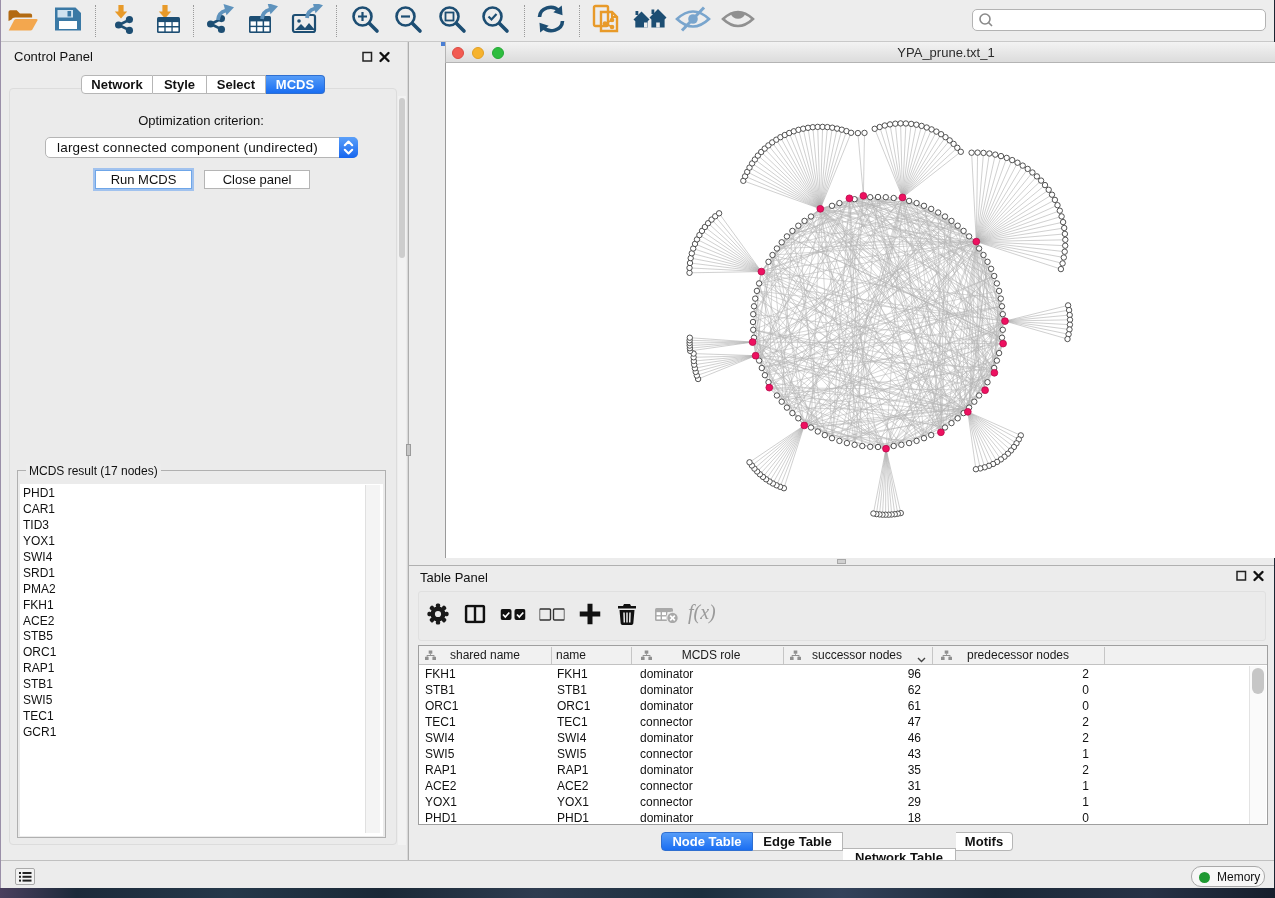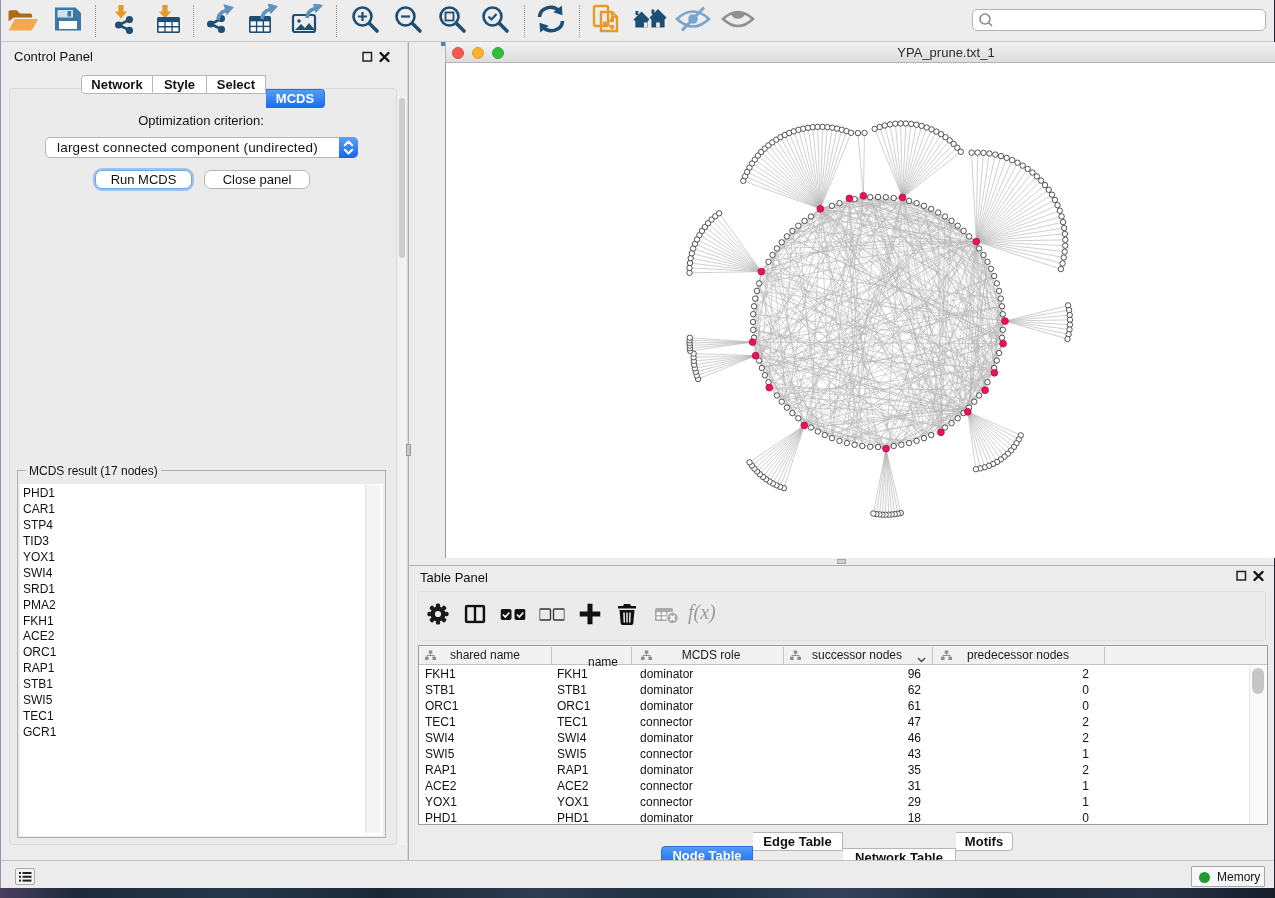--- a/index.html
+++ b/index.html
@@ -18,25 +18,25 @@
 
 
 #cp { position:absolute; left:0; top:42px; width:406px; height:818px; background:#ececec; }
 #cp-split { position:absolute; left:406px; top:42px; width:2px; height:818px; background:#d8d8d8; border-right:1px solid #aeaeae; }
 .ptitle { font-size:13px; color:#111; }
 #cp-inner { position:absolute; left:8px; top:46px; width:388px; height:757px; border:1px solid #dcdcdc; border-radius:4px; background:#ebebeb; }
 .tabrow { position:absolute; display:flex; height:19px;font-weight:bold; }
 .tab { height:19px; line-height:18px; font-size:13px; color:#111; text-align:center; background:#fff; border:1px solid #b6b6b6; border-left:none; padding:0; }
 .tab.first { border-left:1px solid #b6b6b6; border-radius:4px 0 0 4px; }
 .tab.last { border-radius:0 4px 4px 0; }
-.tab.sel { background:linear-gradient(#559cf8,#1a6ef2); color:#fff; border-color:#2f6fd0;margin-top:14px; }
+.tab.sel { background:linear-gradient(#559cf8,#1a6ef2); color:#fff; border-color:#2f6fd0; }
 #optlabel { position:absolute; left:0; top:71px; width:400px; text-align:center; font-size:13px; color:#111; }
 #dropdown { position:absolute; left:44px; top:95px; width:313px; height:21px; background:#fff; border:1px solid #b5b5b5; border-radius:5px; font-size:13.5px; letter-spacing:0.2px; line-height:19px; padding-left:11px; color:#111; }
 #spinner { position:absolute; right:-1px; top:-1px; width:19px; height:21px; border-radius:0 5px 5px 0; background:linear-gradient(#5ba0f9,#1565ef); }
-.btn { position:absolute; height:19px; background:#fff; border:1px solid #b5b5b5; border-radius:7px; font-size:13px; text-align:center; line-height:17px; color:#111; }
+.btn { position:absolute; height:19px; background:#fff; border:1px solid #b5b5b5; border-radius:0; font-size:13px; text-align:center; line-height:17px; color:#111; }
 #runbtn { left:94px; top:128px; width:97px; border:1px solid #6fa6e8; box-shadow:0 0 0 2px rgba(100,160,240,.55); }
 #closebtn { left:203px; top:128px; width:106px; }
 #mcdsbox { position:absolute; left:16px; top:428px; width:369px; height:368px; border:1px solid #b0b0b0; }
 #mcdslabel { position:absolute; left:8px; top:-7px; background:#ececec; padding:0 3px; font-size:12px; color:#111; }
 #mcdslist { position:absolute; left:2px; top:13px; width:363px; height:352px; background:#fff; font-size:12px; color:#111; padding-top:2px; }
 #mcdslist .it { padding-left:3px; height:15.95px; line-height:15.5px; }
 #mcdsscroll { position:absolute; right:3px; top:1px; width:15px; height:348px; background:#f4f4f4; border-left:1px solid #e0e0e0; }
 #cp-scroll { position:absolute; left:397px; top:54px; width:8px; height:749px; background:#f2f2f2; }
 #cp-thumb { position:absolute; left:1px; top:2px; width:6px; height:160px; background:#cdcdcd; border-radius:3px; }
 #split-handle { position:absolute; left:405px; top:444px; width:5px; height:12px; background:#c6c6c6; border:1px solid #9b9b9b; }
@@ -60,21 +60,21 @@
 .hcell { position:absolute; top:2px; text-align:center; }
 .trow { position:absolute; left:0; width:848px; height:16px; font-size:12px; color:#111; }
 .c1 { position:absolute; left:6px; top:1px; }
 .c2 { position:absolute; left:138px; top:1px; }
 .c3 { position:absolute; left:221px; top:1px; }
 .c4 { position:absolute; left:330px; width:172px; top:1px; text-align:right; }
 .c5 { position:absolute; left:530px; width:140px; top:1px; text-align:right; }
 #tscroll { position:absolute; right:1px; top:20px; width:17px; height:158px; background:#fafafa; border-left:1px solid #e3e3e3; }
 #tthumb { position:absolute; left:2px; top:2px; width:12px; height:26px; background:#c6c6c6; border-radius:6px; }
 #tabs2 { position:absolute; left:252px; top:266px; }
-#memory { position:absolute; left:1190px; top:866px; width:74px; height:21px; background:#f7f7f7; border:1px solid #a9a9a9; border-radius:1px; }
+#memory { position:absolute; left:1190px; top:866px; width:74px; height:21px; background:#f7f7f7; border:1px solid #a9a9a9; border-radius:10px; }
 #memory span { position:absolute; left:25px; top:3px; font-size:12px; color:#111; }
 #memory i { position:absolute; left:7px; top:5px; width:11px; height:11px; border-radius:50%; background:#1f9932; }
 #statusbar { position:absolute; left:0; top:860px; width:1273px; height:28px; background:#ececec; border-top:1px solid #c0c0c0; }
 </style></head>
 <body>
 <div id="app">
   <div id="toolbar">
 <div class="tsep" style="left:94px;"></div>
       <div class="tsep" style="left:192px;"></div>
       <div class="tsep" style="left:335px;"></div>
@@ -219,28 +219,28 @@
             <path d="M5.8 8.2L9.5 4.5l3.7 3.7M5.8 12.8l3.7 3.7 3.7-3.7" stroke="#fff" stroke-width="2.1" fill="none" stroke-linejoin="round" stroke-linecap="round"></path>
           </svg></div>
     </div>
     <div class="btn" id="runbtn">Run MCDS</div>
     <div class="btn" id="closebtn">Close panel</div>
     <div id="mcdsbox">
       <div id="mcdslabel">MCDS result (17 nodes)</div>
       <div id="mcdslist">
         <div class="it">PHD1</div>
         <div class="it">CAR1</div>
-        <div class="it">STP4</div>
         <div class="it">TID3</div>
         <div class="it">YOX1</div>
         <div class="it">SWI4</div>
         <div class="it">SRD1</div>
         <div class="it">PMA2</div>
         <div class="it">FKH1</div>
         <div class="it">ACE2</div>
+        <div class="it">STB5</div>
         <div class="it">ORC1</div>
         <div class="it">RAP1</div>
         <div class="it">STB1</div>
         <div class="it">SWI5</div>
         <div class="it">TEC1</div>
         <div class="it">GCR1</div>
         <div id="mcdsscroll"></div>
       </div>
     </div>
     <div id="cp-scroll">
@@ -1156,21 +1156,21 @@
         <div class="hsep" style="left:685px;"></div>
         <div class="abs" style="left:6px;top:4px;"><svg width="11" height="11" viewBox="0 0 11 11">
               <g fill="#8f8f8f">
                 <rect x="3.7" y="0.5" width="3.6" height="3.2"></rect>
                 <rect x="0" y="6.8" width="3.6" height="3.2"></rect>
                 <rect x="7.4" y="6.8" width="3.6" height="3.2"></rect>
                 <path d="M5.2 3.5h0.8v1.6h3.4v1.9h-0.8V6H2.5v1h-0.8V5.1h3.5z"></path>
               </g>
             </svg></div>
         <div class="hcell" style="left:21px;width:90px;">shared name</div>
-        <div class="hcell" style="left:148px;width:72px;margin-top:7px;">name</div>
+        <div class="hcell" style="left:116px;width:72px;">name</div>
         <div class="abs" style="left:222px;top:4px;"><svg width="11" height="11" viewBox="0 0 11 11">
               <g fill="#8f8f8f">
                 <rect x="3.7" y="0.5" width="3.6" height="3.2"></rect>
                 <rect x="0" y="6.8" width="3.6" height="3.2"></rect>
                 <rect x="7.4" y="6.8" width="3.6" height="3.2"></rect>
                 <path d="M5.2 3.5h0.8v1.6h3.4v1.9h-0.8V6H2.5v1h-0.8V5.1h3.5z"></path>
               </g>
             </svg></div>
         <div class="hcell" style="left:238px;width:108px;">MCDS role</div>
         <div class="abs" style="left:371px;top:4px;"><svg width="11" height="11" viewBox="0 0 11 11">

